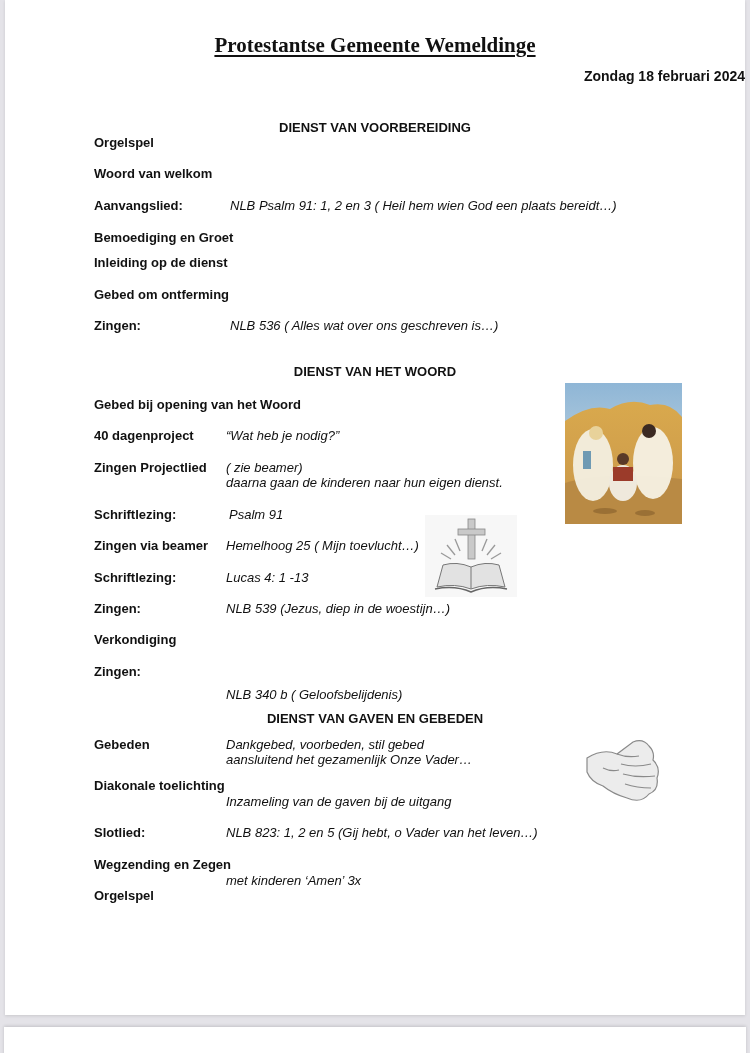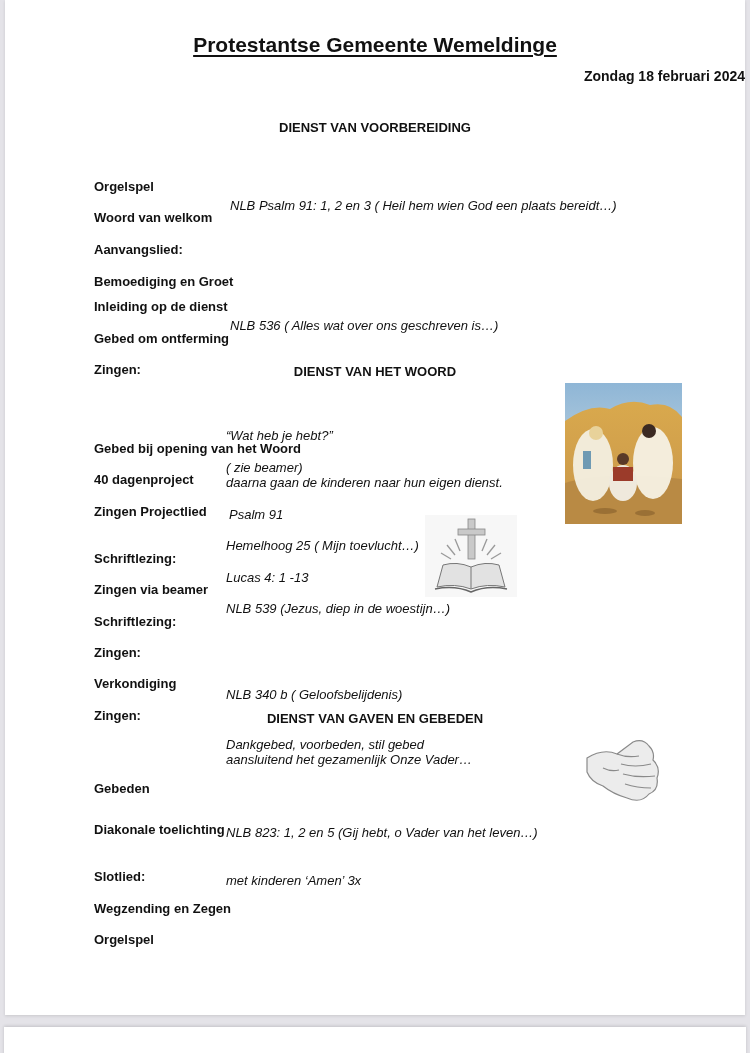--- a/index.html
+++ b/index.html
@@ -15,33 +15,33 @@
       background:#ffffff;
       box-shadow:0 1px 3px rgba(0,0,0,0.12);
     }
     .page2 {
       position:absolute; left:4px; top:1027px; width:742px; height:40px;
       background:#ffffff;
       box-shadow:0 -1px 3px rgba(0,0,0,0.15);
     }
     .title {
       position:absolute; left:0; width:740px; top:33px; text-align:center;
-      font-family:Liberation Sans, sans-serif; font-weight:bold; font-size:21px;
+      font-family:Liberation Serif, serif; font-weight:bold; font-size:21px;
       text-decoration:underline; text-underline-offset:3px;
     }
     .date {
       position:absolute; left:0; width:740px; top:68px; text-align:right;
       font-weight:bold; font-size:14px;
     }
     .section-head {
       position:absolute; font-weight:bold; font-size:13px; text-align:center;
       left:0; width:740px;
     }
     .lbl {
-      position:absolute; left:89px; font-weight:bold; font-size:13px; white-space:nowrap;margin-top:44px;
+      position:absolute; left:89px; font-weight:bold; font-size:13px; white-space:nowrap;
     }
     .val {
       position:absolute; font-style:italic; font-size:13px; white-space:nowrap; line-height:16px;text-align:center;
     }
     .img-box { position:absolute; overflow:hidden; }
   </style>
 </head>
 <body>
 
 <div class="page">
@@ -55,41 +55,42 @@
   <div class="val" style="top:198px; left:225px">NLB Psalm 91: 1, 2 en 3 ( Heil hem wien God een plaats bereidt…)</div>
   <div class="lbl" style="top:230px">Bemoediging en Groet</div>
   <div class="lbl" style="top:255px">Inleiding op de dienst</div>
   <div class="lbl" style="top:287px">Gebed om ontferming</div>
   <div class="lbl" style="top:318px">Zingen:</div>
   <div class="val" style="top:318px; left:225px">NLB 536  ( Alles wat over ons geschreven is…)</div>
 
   <div class="section-head" style="top:364px">DIENST VAN HET WOORD</div>
   <div class="lbl" style="top:397px">Gebed bij opening van het Woord</div>
   <div class="lbl" style="top:428px">40 dagenproject</div>
-  <div class="val" style="top:428px; left:221px">“Wat heb je hebt?”</div>
+  <div class="val" style="top:428px; left:221px">“Wat heb je nodig?”</div>
   <div class="lbl" style="top:460px">Zingen Projectlied</div>
   <div class="val" style="top:460px; left:221px">( zie beamer)</div>
   <div class="val" style="top:475px; left:221px">daarna gaan de kinderen naar hun eigen dienst.</div>
   <div class="lbl" style="top:507px">Schriftlezing:</div>
   <div class="val" style="top:507px; left:224px">Psalm 91</div>
   <div class="lbl" style="top:538px">Zingen via beamer</div>
   <div class="val" style="top:538px; left:221px">Hemelhoog 25 ( Mijn toevlucht…)</div>
   <div class="lbl" style="top:570px">Schriftlezing:</div>
   <div class="val" style="top:570px; left:221px">Lucas 4: 1 -13</div>
   <div class="lbl" style="top:601px">Zingen:</div>
   <div class="val" style="top:601px; left:221px">NLB 539  (Jezus, diep in de woestijn…)</div>
   <div class="lbl" style="top:632px">Verkondiging</div>
   <div class="lbl" style="top:664px">Zingen:</div>
   <div class="val" style="top:687px; left:221px">NLB 340 b ( Geloofsbelijdenis)</div>
 
   <div class="section-head" style="top:711px">DIENST VAN GAVEN EN GEBEDEN</div>
   <div class="lbl" style="top:737px">Gebeden</div>
   <div class="val" style="top:737px; left:221px">Dankgebed, voorbeden, stil gebed</div>
   <div class="val" style="top:752px; left:221px">aansluitend het gezamenlijk Onze Vader…</div>
   <div class="lbl" style="top:778px">Diakonale toelichting</div>
+  <div class="val" style="top:794px; left:221px">Inzameling van de gaven  bij de uitgang</div>
   <div class="lbl" style="top:825px">Slotlied:</div>
   <div class="val" style="top:825px; left:221px">NLB 823: 1, 2 en 5  (Gij hebt, o Vader van het leven…)</div>
   <div class="lbl" style="top:857px">Wegzending en Zegen</div>
   <div class="val" style="top:873px; left:221px">met kinderen ‘Amen’ 3x</div>
   <div class="lbl" style="top:888px">Orgelspel</div>
 
   <div class="img-box" style="left:560px; top:383px; width:117px; height:141px;">
     <svg width="117" height="141" viewBox="0 0 117 141">
       <defs>
         <linearGradient id="sky" x1="0" y1="0" x2="0" y2="1">

